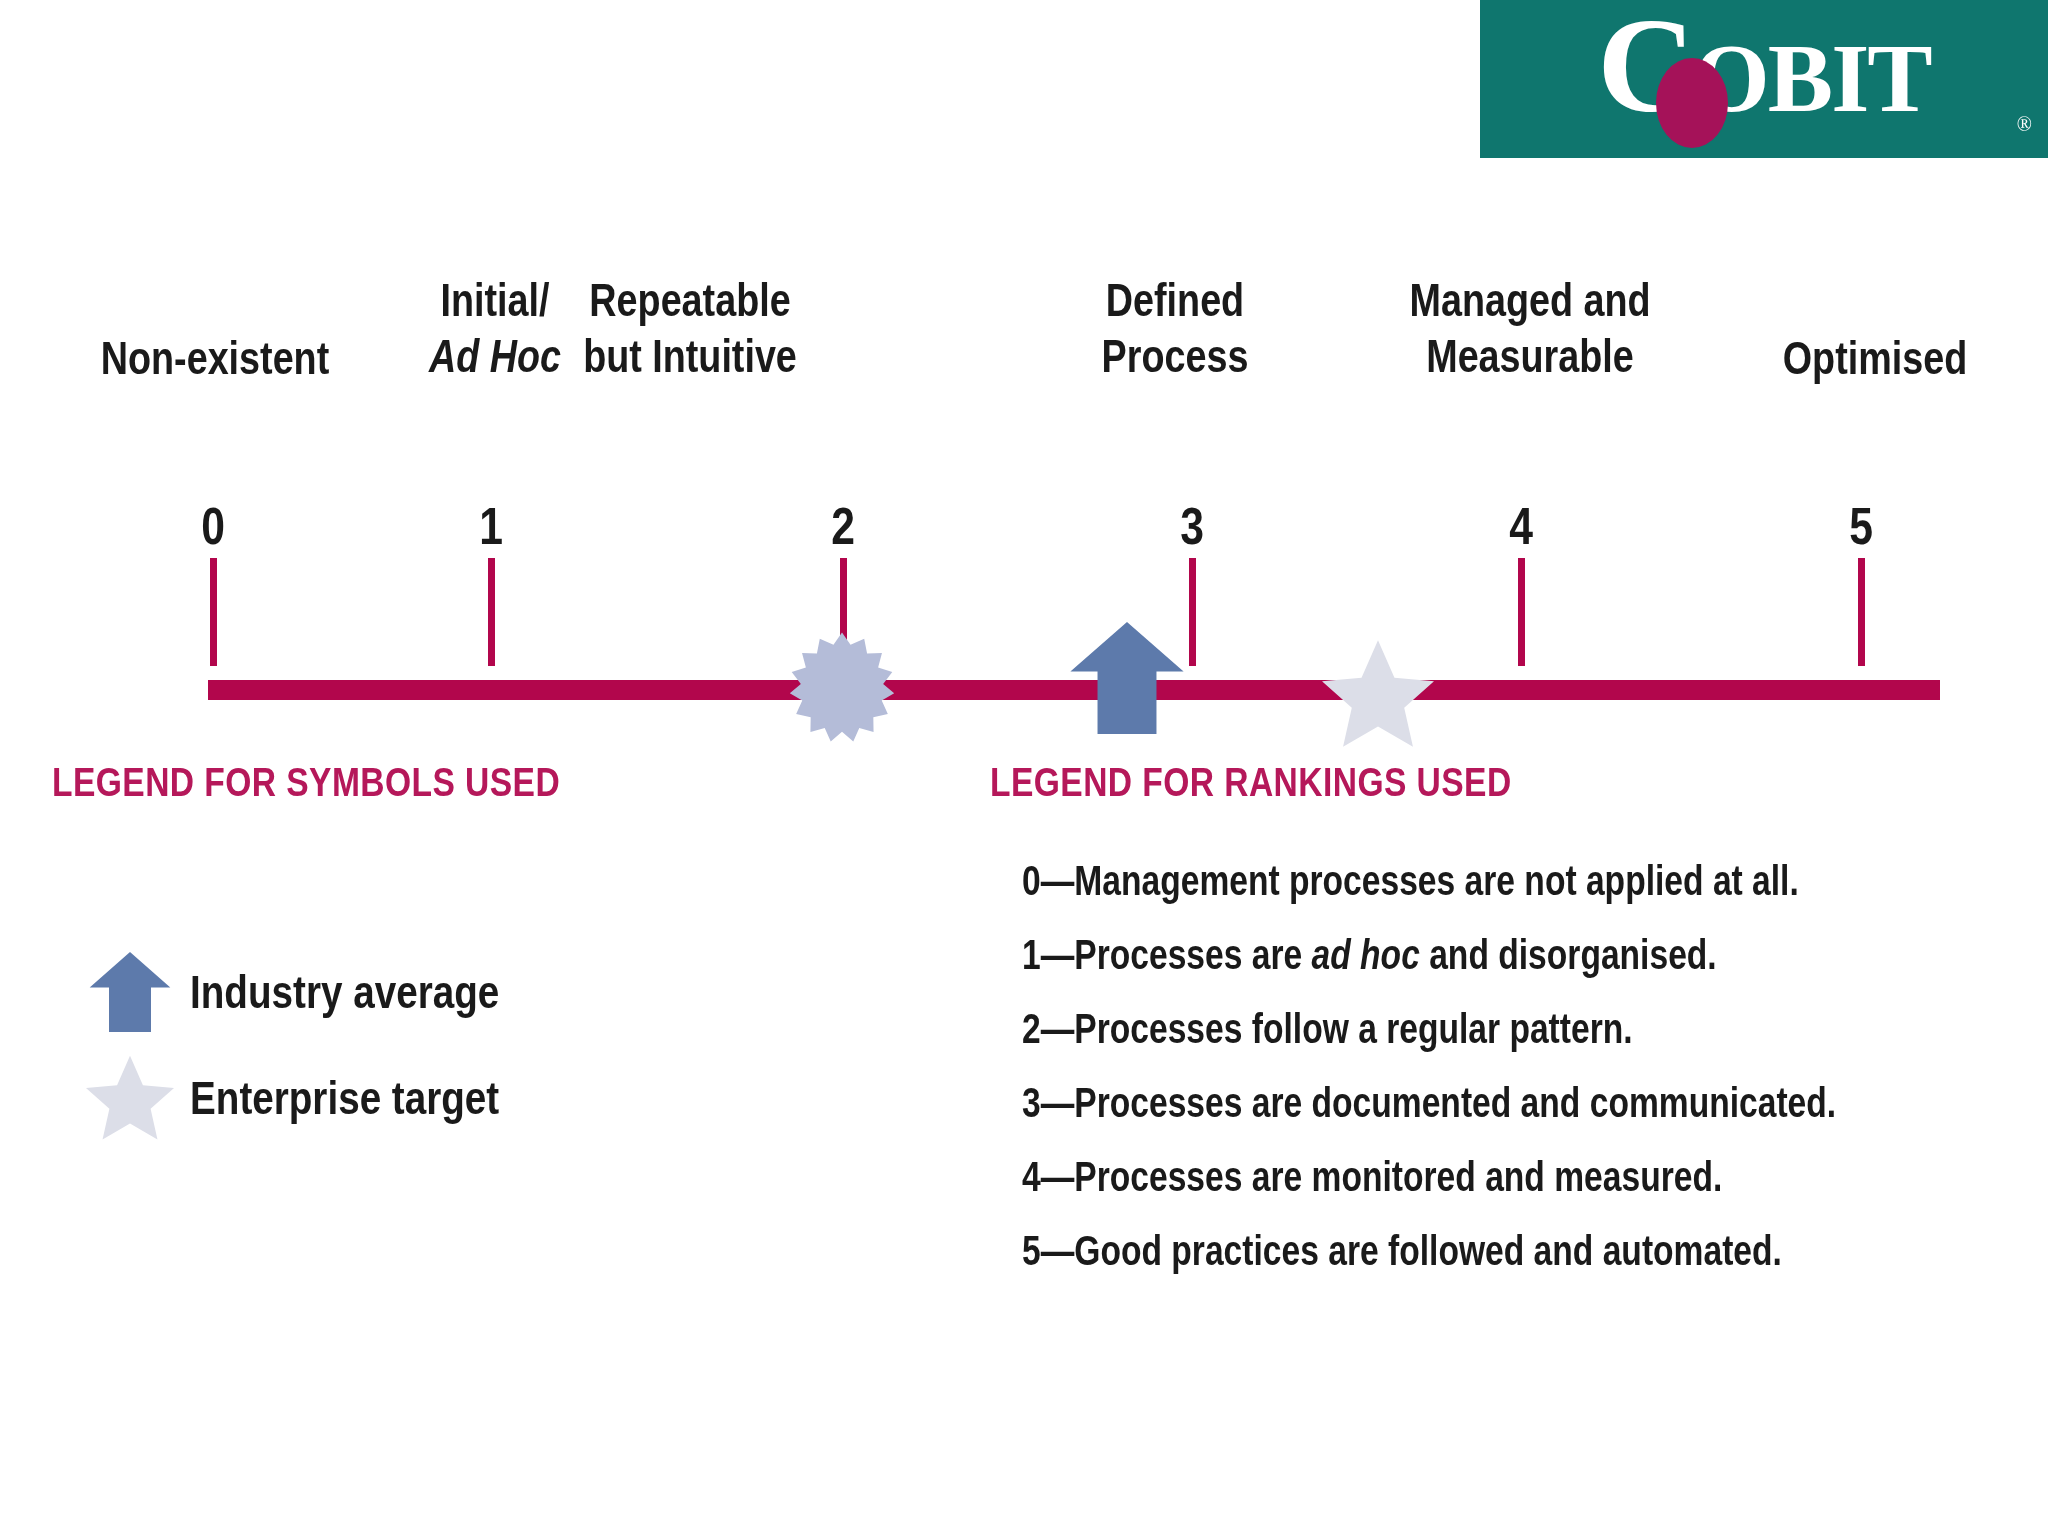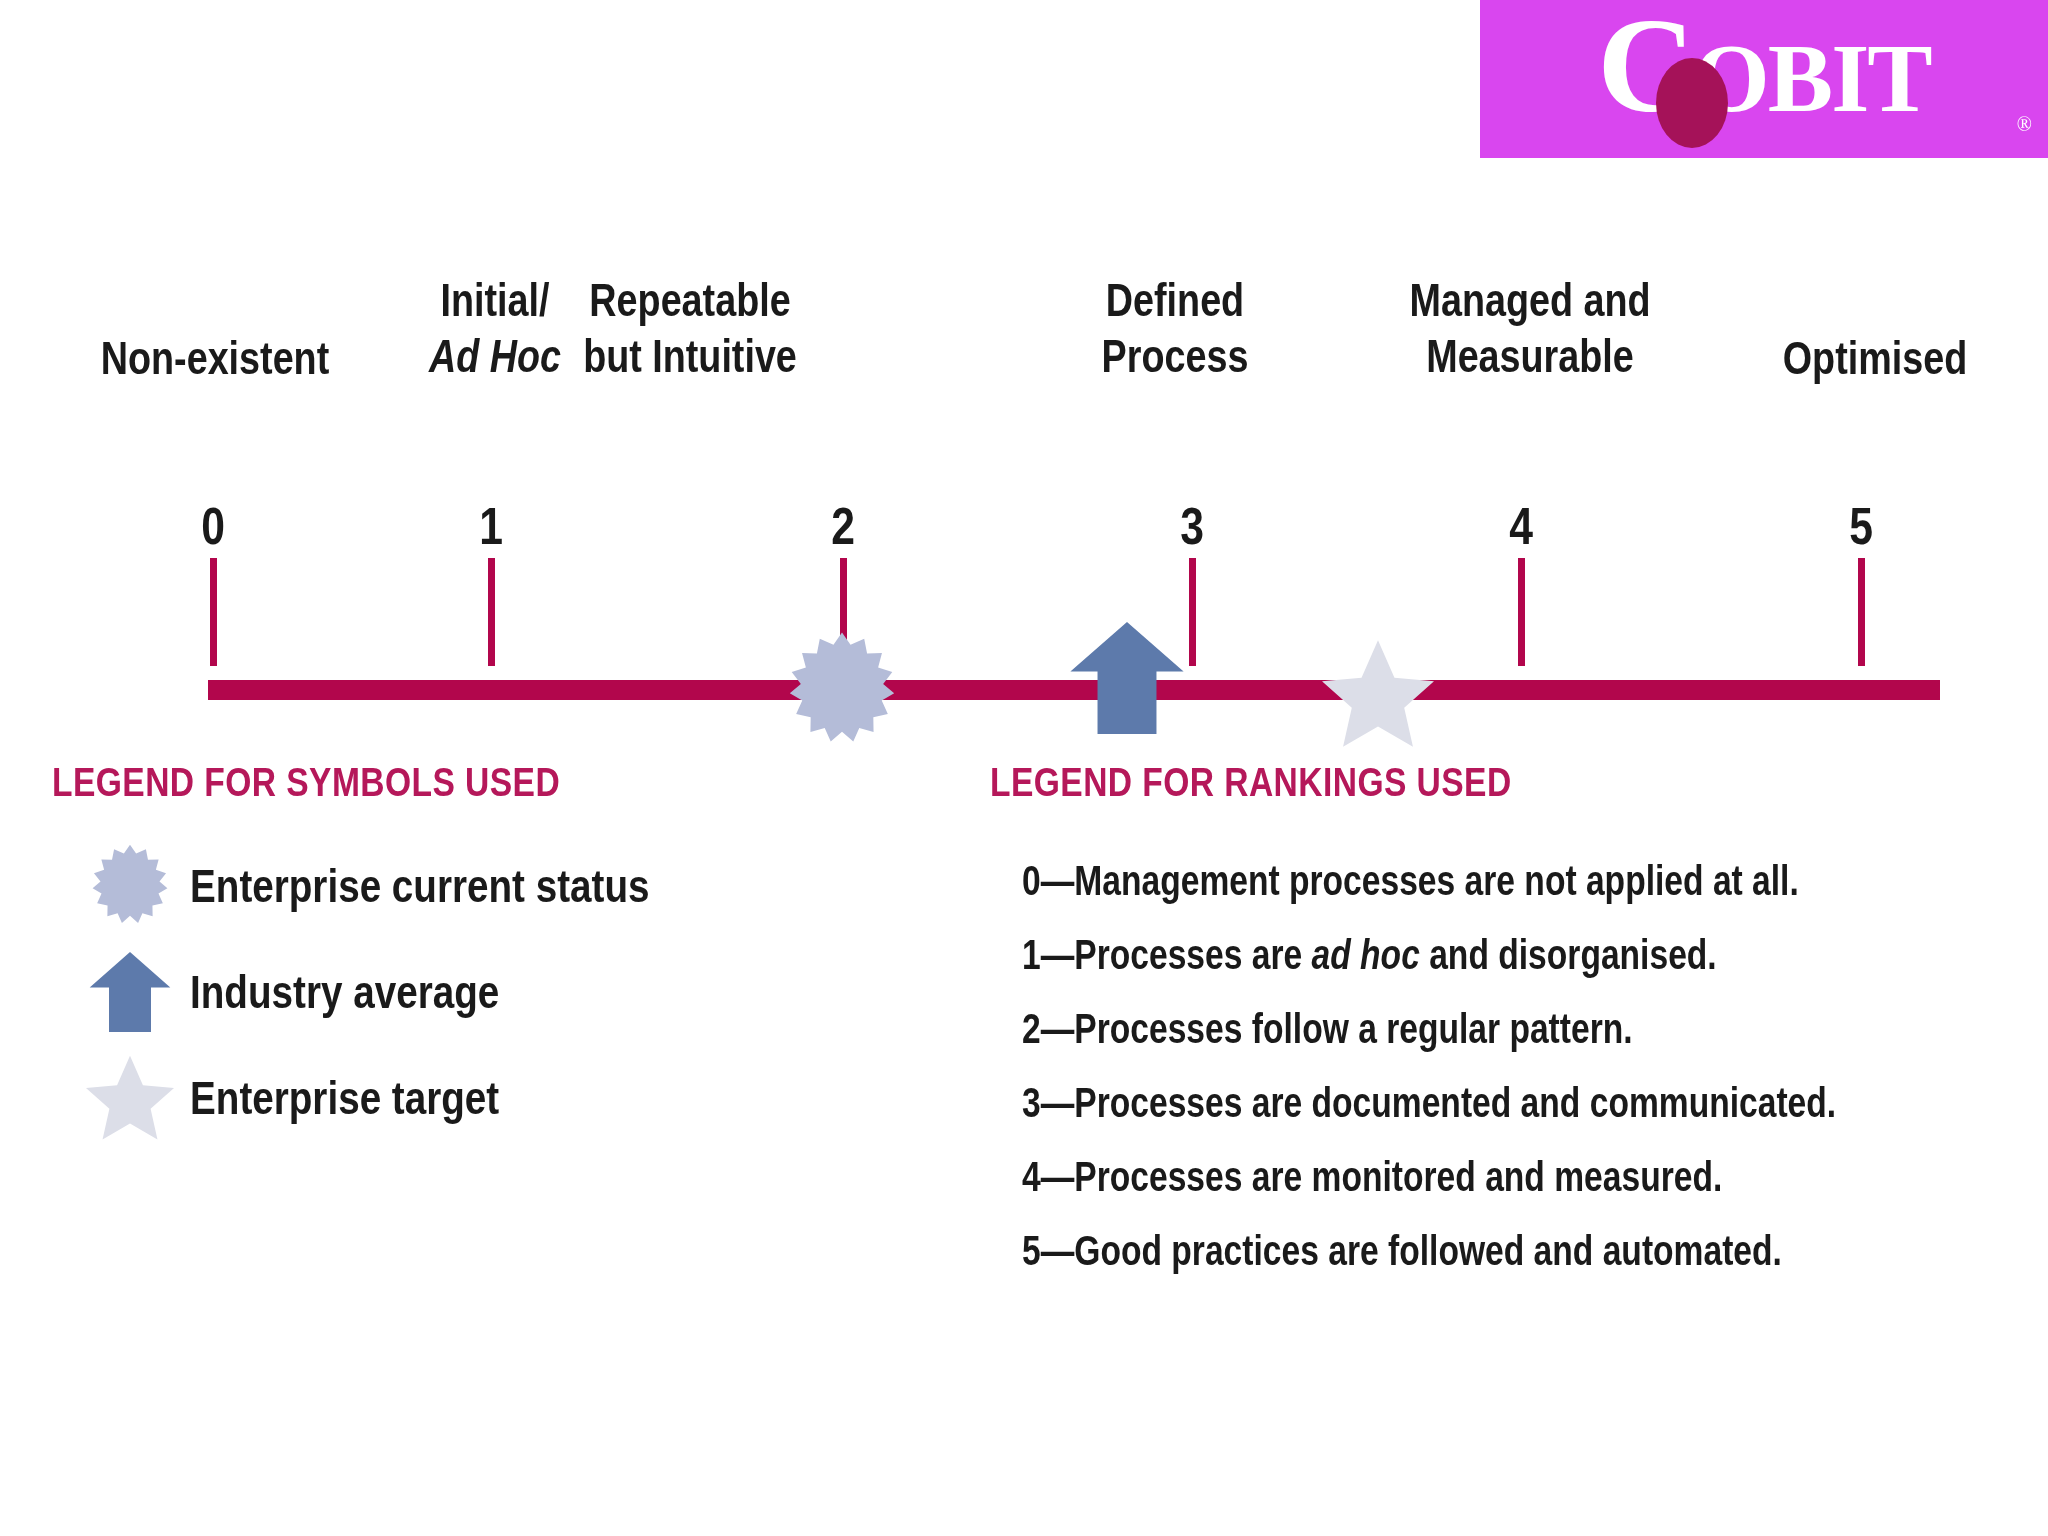--- a/index.html
+++ b/index.html
@@ -22,21 +22,21 @@
     overflow: hidden;
   }
 
   
   #logo {
     position: absolute;
     left: 1480px;
     top: 0px;
     width: 568px;
     height: 158px;
-    background: #d946ef;
+    background: #0f766e;
   }
   #logo-word {
     position: absolute;
     left: 0px;
     top: -14px;
     width: 568px;
     height: 158px;
     font-family: "Liberation Serif", "DejaVu Serif", serif;
     font-weight: 700;
     font-size: 136px;
@@ -234,28 +234,20 @@
   </div>
 
   <div class="marker" style="left:1322px; top:640px;">
     <svg width="112" height="108" viewBox="0 0 100 96">
       <polygon fill="#dcdee8" points="50,0 64.7,33.4 100,36.7 73.4,60.3 81.2,95.1 50,77 18.8,95.1 26.6,60.3 0,36.7 35.3,33.4"></polygon>
     </svg>
   </div>
 
   <div class="legend-heading" style="left:52px; top:760px;">LEGEND FOR SYMBOLS USED</div>
 
-  <div class="symbol-row" style="left:70px; top:838px;">
-    <div class="symbol-swatch">
-      <svg width="86" height="90" viewBox="0 0 100 100">
-        <polygon fill="#b4bcd8" points="50,2 57.1,12.3 68.5,7.2 70.9,19.5 83.3,19.1 80.1,31.2 91.9,35.1 84.3,44.9 93.5,52.7 83.1,58.7 88.2,70 76.1,72.7 76.3,85.1 64.4,81.6 59.4,92.9 50,84.7 40.6,92.9 35.6,81.6 23.7,85.1 23.9,72.7 11.8,70 16.9,58.7 6.5,52.7 15.7,44.9 8.1,35.1 19.9,31.2 16.7,19.1 29.1,19.5 31.5,7.2 42.9,12.3"></polygon>
-      </svg>
-    </div>
-    <div class="symbol-text">Enterprise current status</div>
-  </div>
 
   <div class="symbol-row" style="left:70px; top:944px;align-items:center;">
     <div class="symbol-swatch">
       <svg width="84" height="88" viewBox="0 0 100 95">
         <polygon fill="#5d7aab" points="50,0 98,42 75,42 75,95 25,95 25,42 2,42"></polygon>
       </svg>
     </div>
     <div class="symbol-text">Industry average</div>
   </div>
 

